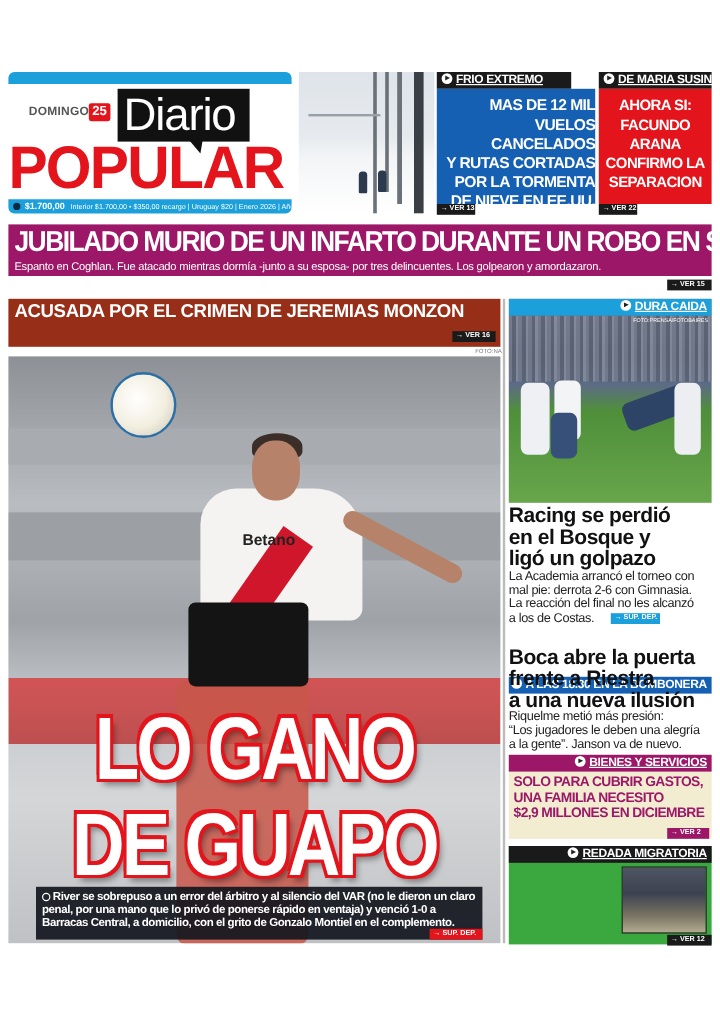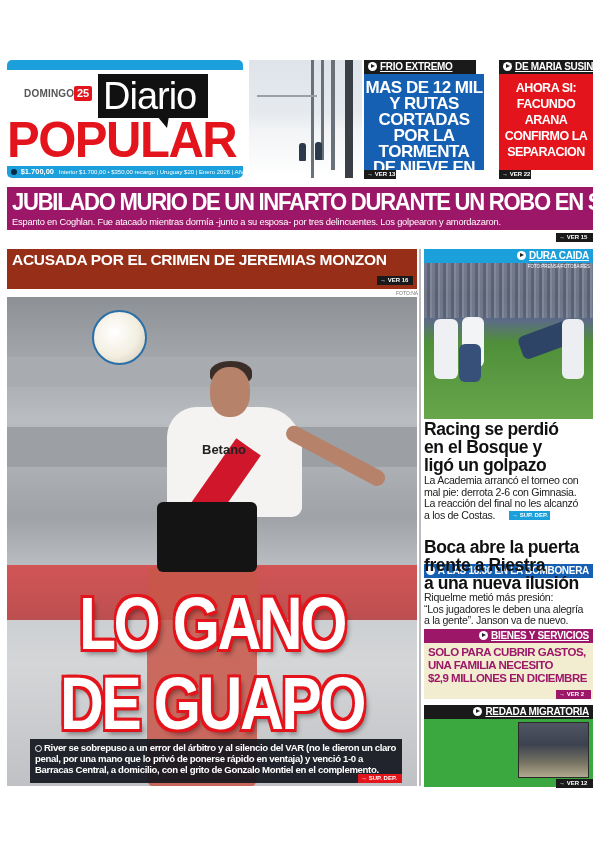--- a/index.html
+++ b/index.html
@@ -24,21 +24,21 @@
     background: linear-gradient(180deg, #dfe4ea 0%, #e6eaee 45%, #f2f4f6 60%, #ffffff 100%); }
   .top-photo .pole { position: absolute; background: #6b7178; }
   .top-photo .person { position: absolute; width: 7px; height: 18px; background: #2c3a4e; border-radius: 3px 3px 1px 1px; }
 
   
   .teaser-blue { position: absolute; left: 364px; top: 60px; width: 132px; height: 118px; }
   .kicker { position: absolute; height: 14px; color: #fff; font-size: 10px; font-weight: 700; line-height: 14px; padding: 0 4px; white-space: nowrap; letter-spacing: -0.3px; text-decoration: underline; }
   .kicker .play { display: inline-block; width: 9px; height: 9px; border-radius: 50%; background: #fff; vertical-align: -1px; margin-right: 3px; position: relative; }
   .kicker .play::after { content: ""; position: absolute; left: 3px; top: 2px; border-left: 4px solid #222; border-top: 2.5px solid transparent; border-bottom: 2.5px solid transparent; }
   .teaser-blue .kicker { left: 0; top: 0; width: 112px; background: #1a1a1a; }
-  .teaser-blue .body { position: absolute; left: 0; top: 14px; width: 120px; height: 96px; background: #1560b3; color: #fff; font-size: 17px; font-weight: 700; text-align: center; line-height: 16px; padding-top: 6px; letter-spacing: -0.5px; }
+  .teaser-blue .body { position: absolute; left: 0; top: 14px; width: 132px; height: 96px; background: #1560b3; color: #fff; font-size: 13px; font-weight: 700; text-align: right; line-height: 16px; padding-top: 6px; letter-spacing: -0.5px; }
   .ver-tag { position: absolute; height: 9px; background: #1a1a1a; color: #fff; font-size: 6px; font-weight: 700; line-height: 9px; padding: 0 3px; white-space: nowrap; }
   .teaser-blue .ver-tag { left: 0; top: 110px; width: 32px; }
 
   
   .teaser-red { position: absolute; left: 499px; top: 60px; width: 94px; height: 118px; }
   .teaser-red .kicker { left: 0; top: 0; width: 94px; background: #1a1a1a; }
   .teaser-red .body { position: absolute; left: 0; top: 14px; width: 94px; height: 96px; background: #e3141b; color: #fff; font-size: 12.5px; font-weight: 700; text-align: center; line-height: 16px; padding-top: 6px; letter-spacing: -0.5px; }
   .teaser-red .ver-tag { left: 0; top: 110px; width: 32px; }
 
   
@@ -127,20 +127,21 @@
   <div class="pole" style="left:96px;top:0;width:8px;height:118px;background:#3a3f46;"></div>
   <div class="pole" style="left:8px;top:35px;width:60px;height:2px;background:#9aa0a8;"></div>
   <div class="person" style="left:50px;top:83px;"></div>
   <div class="person" style="left:66px;top:82px;"></div>
 </div>
 
 <div class="teaser-blue">
   <div class="kicker"><span class="play"></span><span>FRIO EXTREMO</span></div>
   <div class="body">
     <div>MAS DE 12 MIL</div>
+    <div>VUELOS CANCELADOS</div>
     <div>Y RUTAS CORTADAS</div>
     <div>POR LA TORMENTA</div>
     <div>DE NIEVE EN EE.UU.</div>
   </div>
   <div class="ver-tag">→ VER 13</div>
 </div>
 
 <div class="teaser-red">
   <div class="kicker"><span class="play"></span><span>DE MARIA SUSINI</span></div>
   <div class="body">

